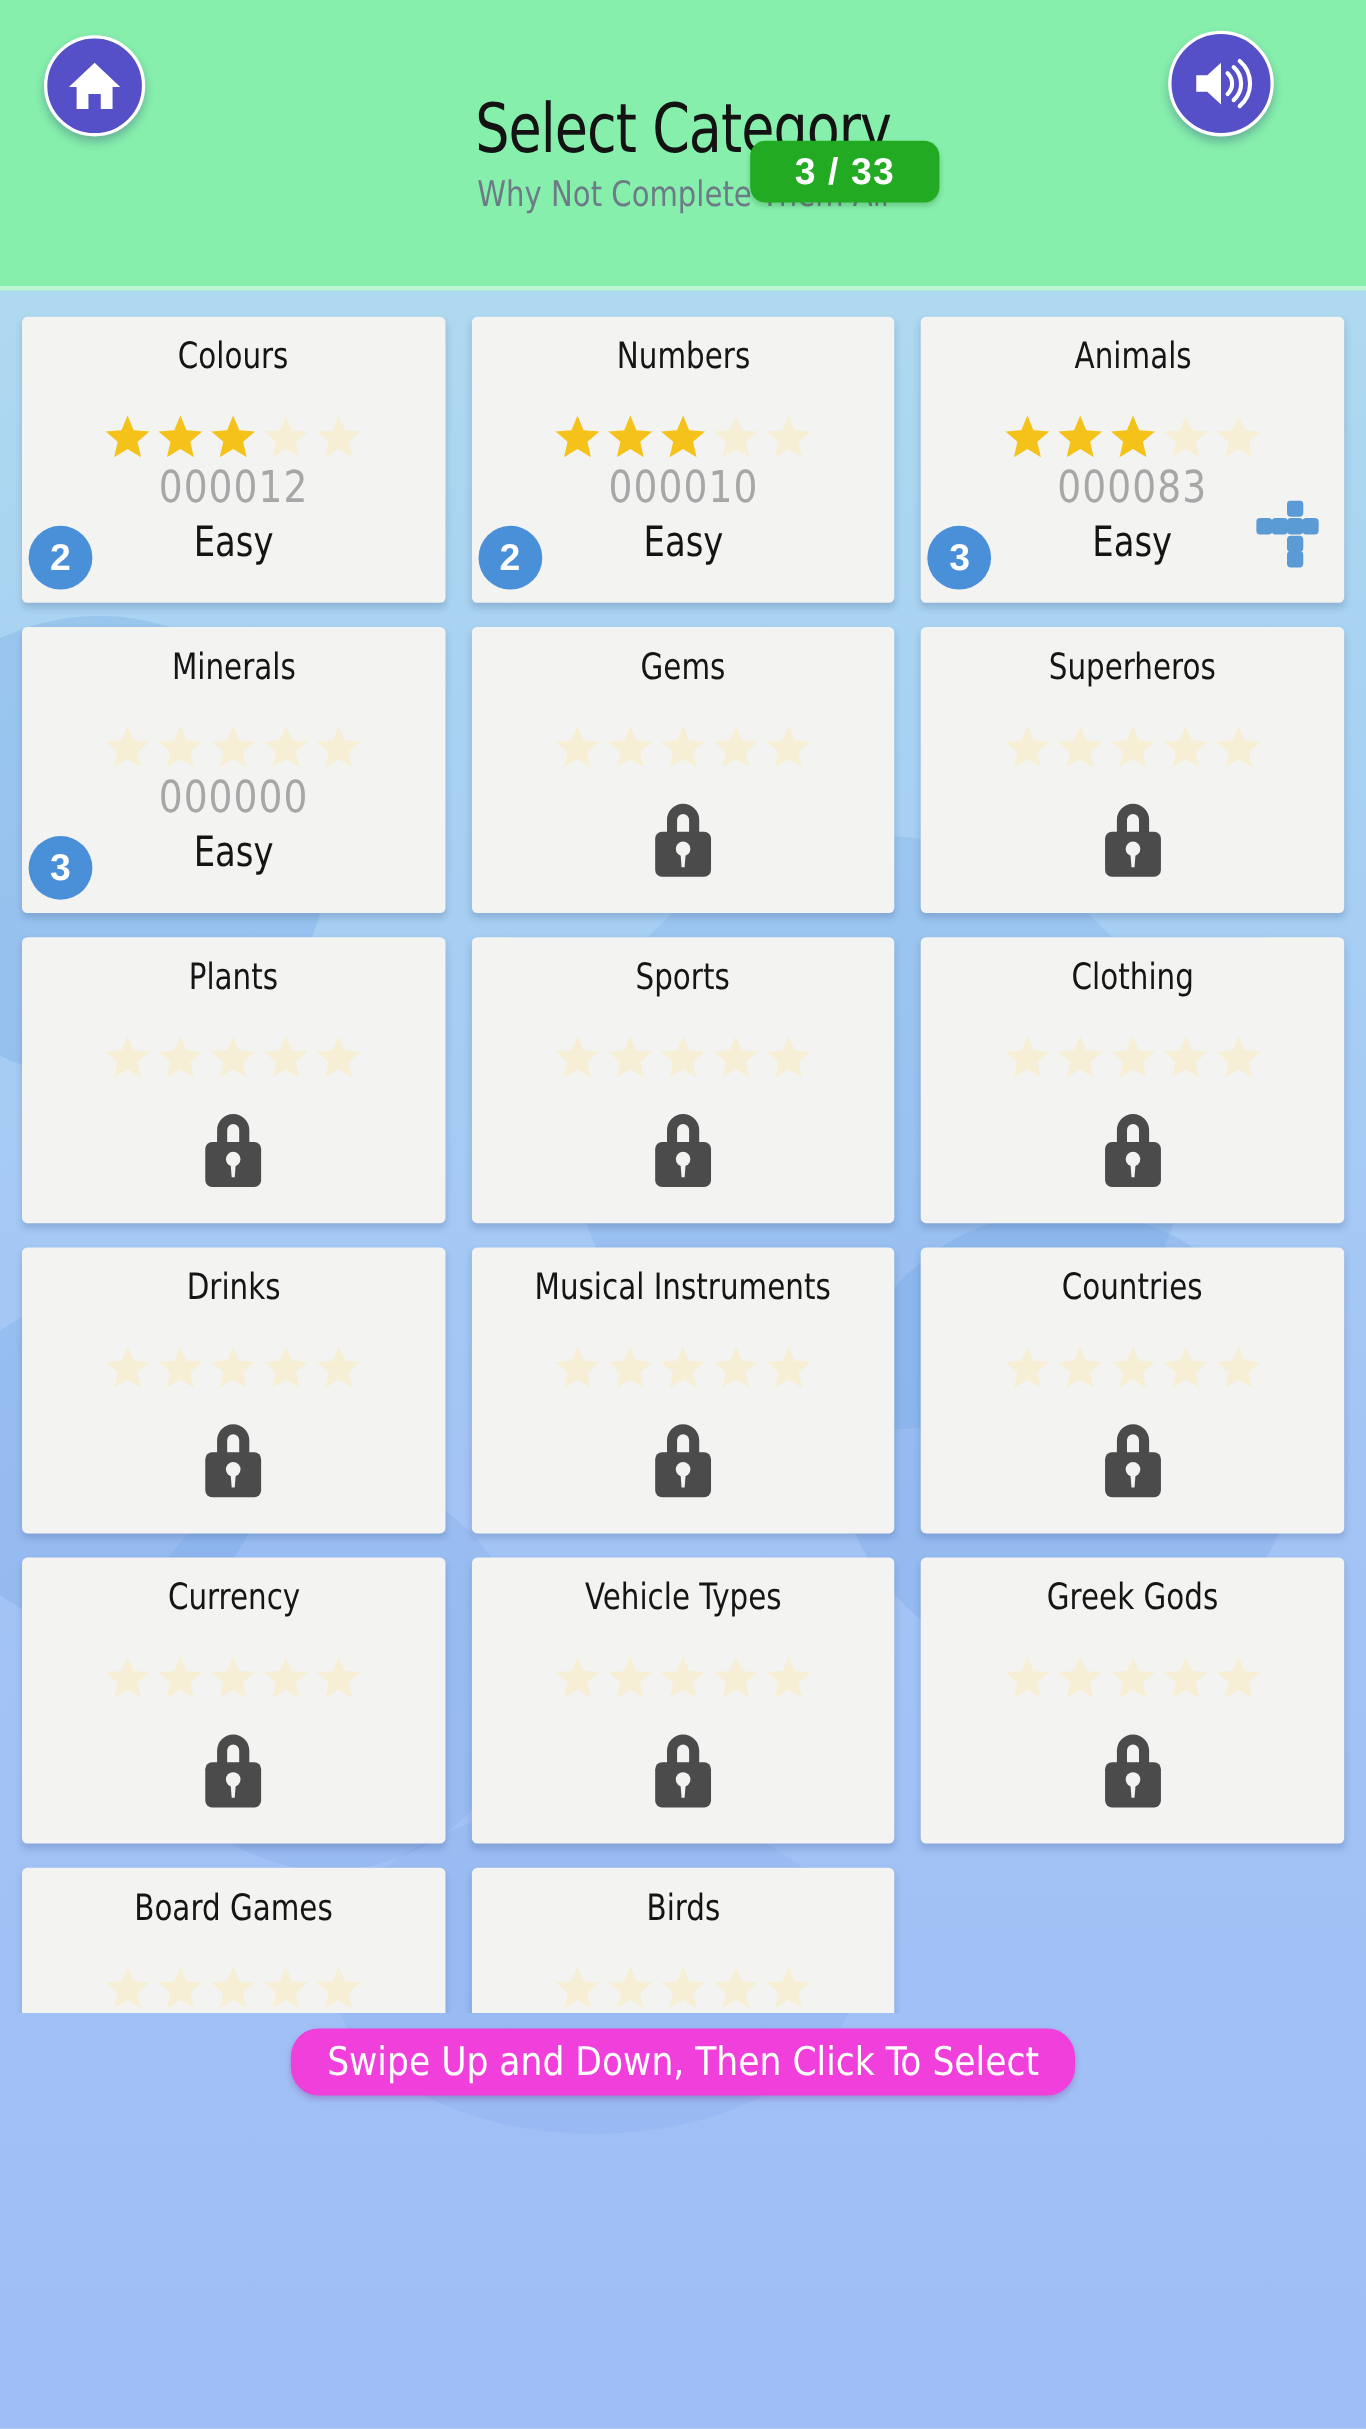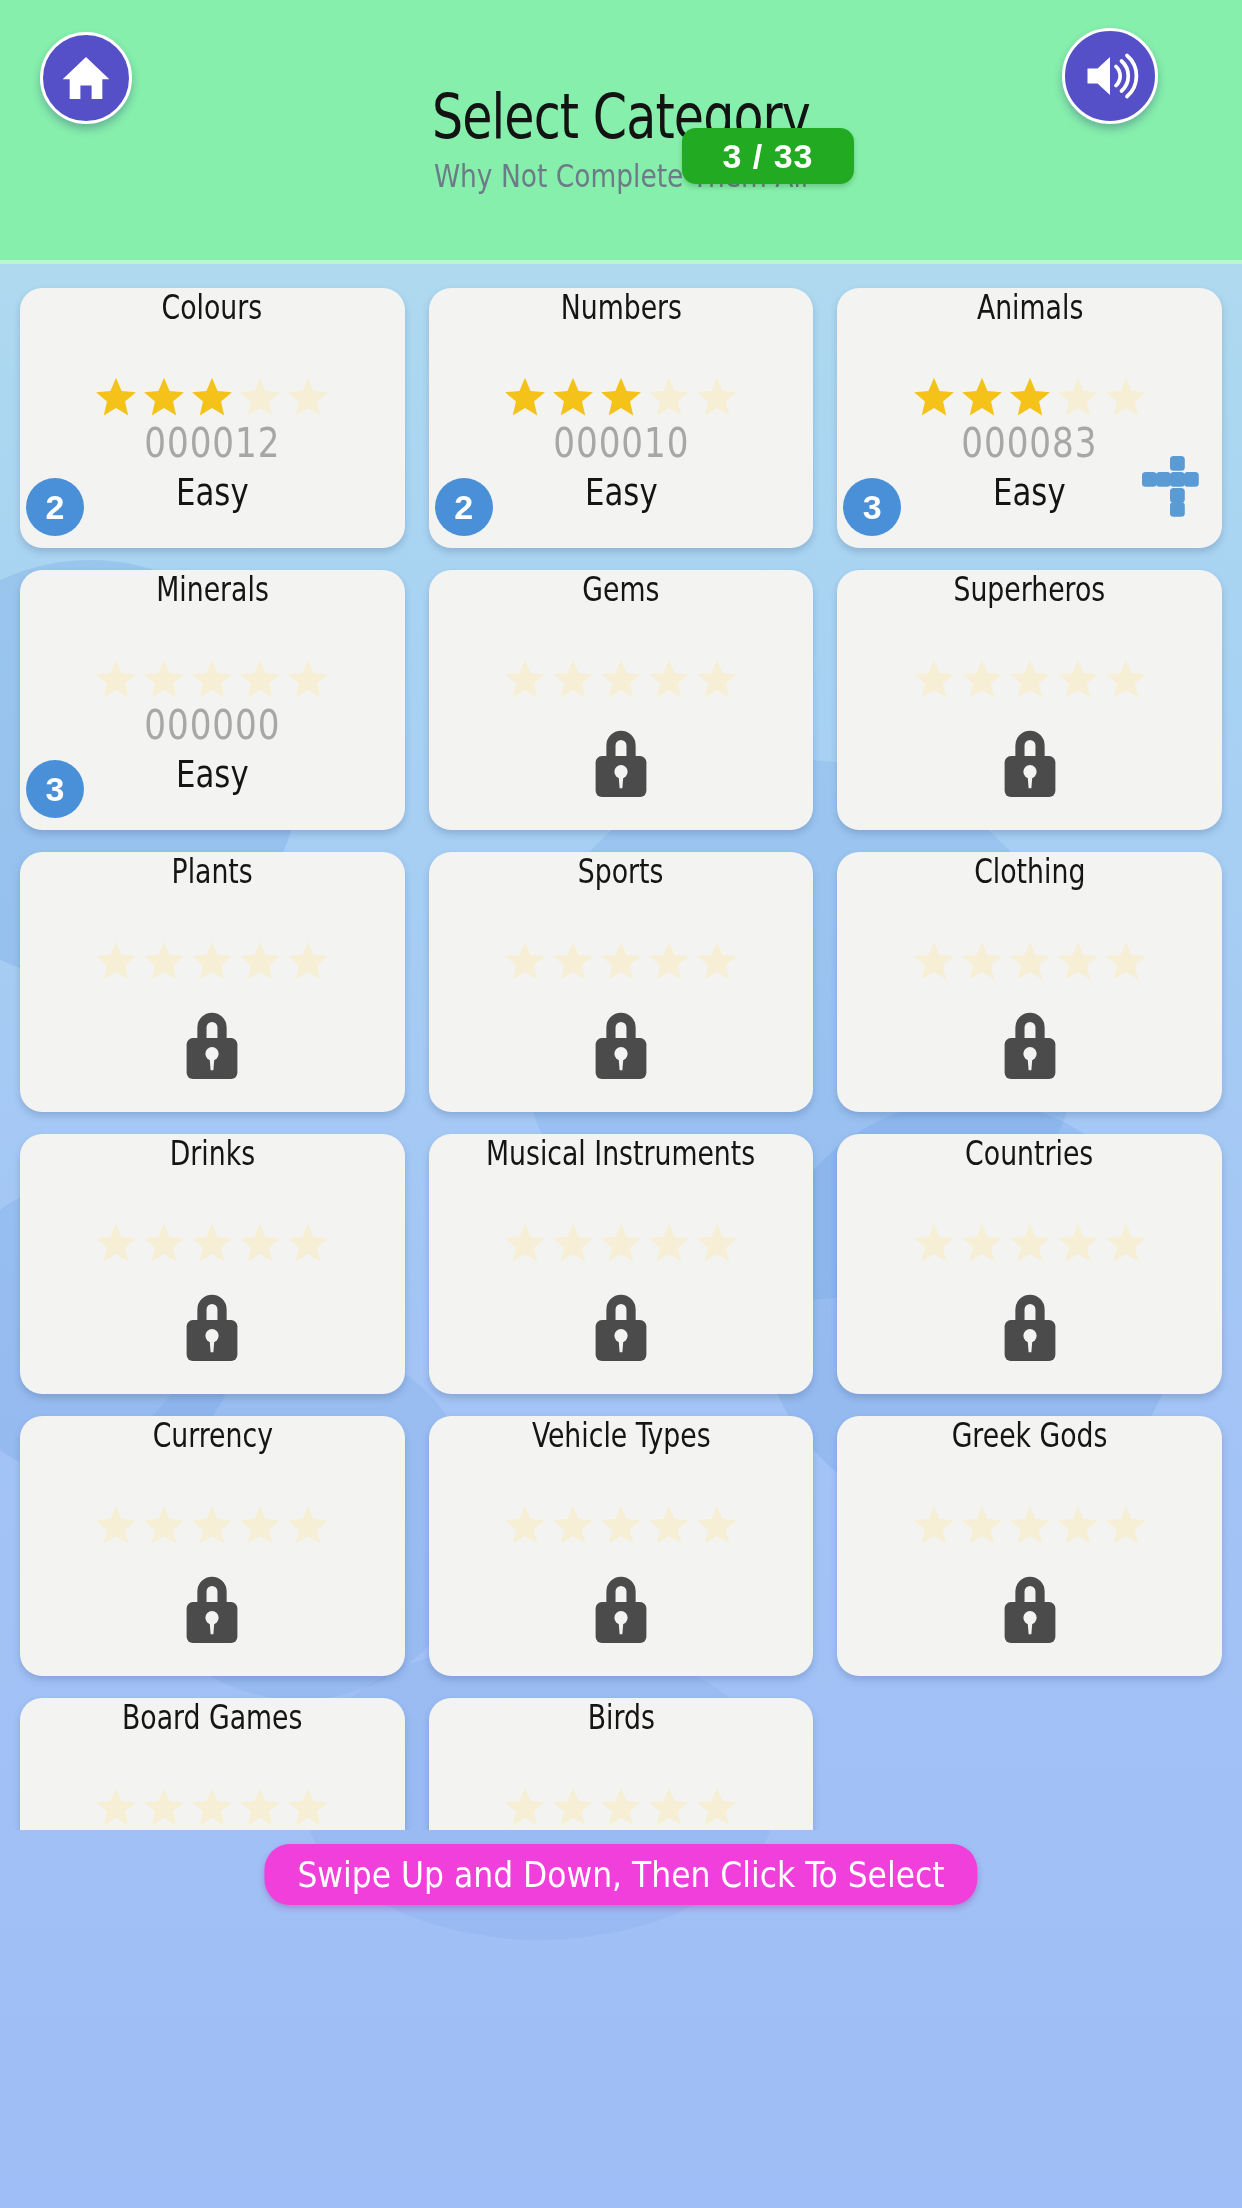--- a/index.html
+++ b/index.html
@@ -104,27 +104,27 @@
     padding: 20px 20px 0 20px;
     display: grid;
     grid-template-columns: repeat(3, 1fr);
     column-gap: 24px;
     row-gap: 22px;
   }
 
   .card {
     position: relative;
     background: #f3f3f1;
-    border-radius: 22px;
+    border-radius: 5px;
     height: 260px;
     box-shadow: 0 4px 7px rgba(45,70,120,.22);
     display: flex;
     flex-direction: column;
     align-items: center;
-    padding-top: 0;
+    padding-top: 16px;
     overflow: hidden;
   }
 
   .card-title {
     font-size: 33px;
     color: #151515;
     transform: scaleX(.9);
     white-space: nowrap;
     font-family: "DejaVu Sans Condensed", "Liberation Sans Narrow", "Liberation Sans", sans-serif;
   }

